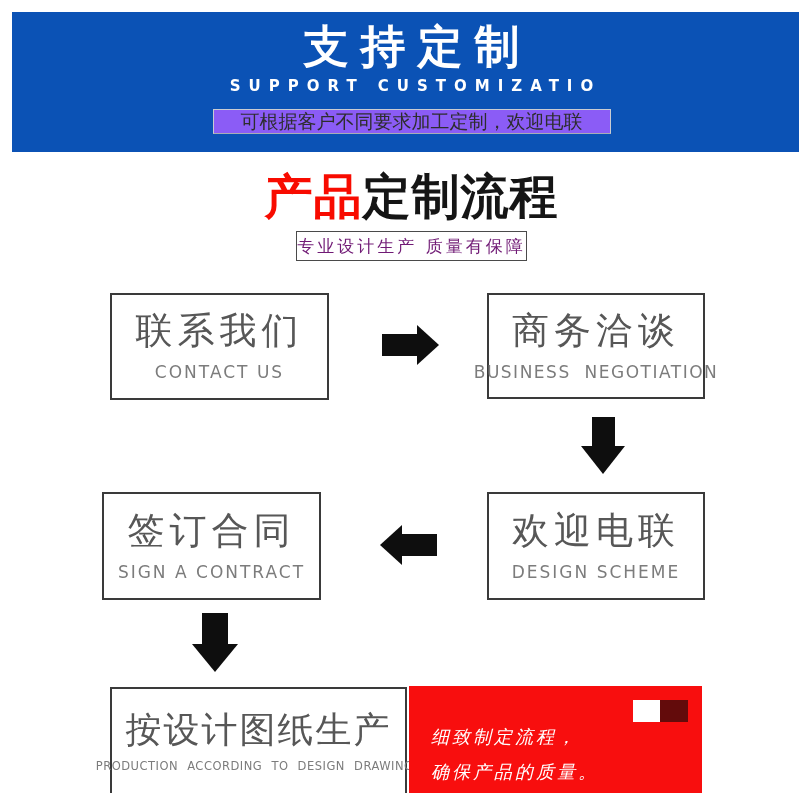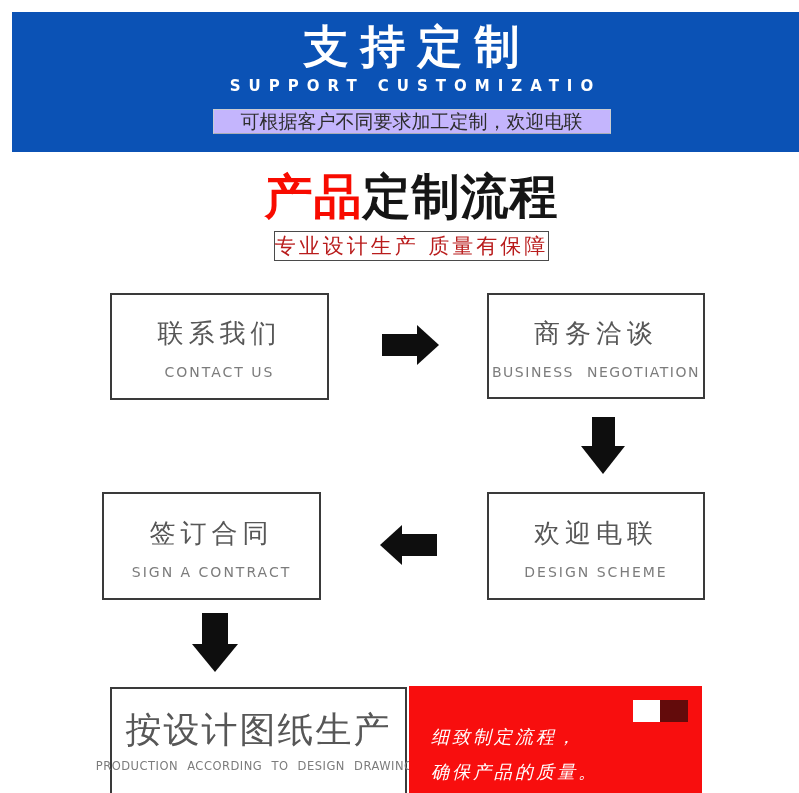--- a/index.html
+++ b/index.html
@@ -20,53 +20,53 @@
     letter-spacing: 12px; text-indent: 12px; line-height: 50px;
   }
   .banner-subtitle {
     position: absolute; top: 65px; left: 0; width: 100%;
     text-align: center; color: #fff; font-size: 15px; font-weight: bold;
     letter-spacing: 8px; text-indent: 8px;
   }
   .banner-tagline {
     position: absolute; top: 97px; left: 50%; transform: translateX(-50%);
     height: 25px; line-height: 23px; padding: 0 27px; white-space: nowrap;
-    background: #c4b5fd; color: #2d2d2d; font-size: 19px;
+    background: #8b5cf6; color: #2d2d2d; font-size: 19px;
     border: 1px solid #c9ccd2; border-bottom-color: #a9adb5;
   }
 
   
   .section-title {
     position: absolute; top: 158px; left: 0; width: 100%;
     text-align: center; font-size: 48px; font-weight: bold; line-height: 52px;
     letter-spacing: 1px; color: #151515;
   }
   .section-title .red { color: var(--title-red, #f80b00); }
   .section-subtitle-wrap {
     position: absolute; top: 219px; left: 0; width: 100%;
     display: flex; justify-content: center;
   }
   .section-subtitle {
     border: 1px solid #4a4a4a; padding: 1px 0;
-    font-size: 21px; line-height: 26px; letter-spacing: 3px; color: #b91c1c;
+    font-size: 17px; line-height: 26px; letter-spacing: 3px; color: #701a75;
     white-space: nowrap;
   }
 
   
   .flow-box {
     position: absolute; background: #fff;
     border: 2px solid var(--box-border, #3a3a3a);
     display: flex; flex-direction: column; align-items: center; justify-content: center;
   }
   .flow-box .zh {
-    color: var(--text-gray, #575757); font-size: 26px; letter-spacing: 5px;
+    color: var(--text-gray, #575757); font-size: 37px; letter-spacing: 5px;
     line-height: 40px; white-space: nowrap;
   }
   .flow-box .en {
-    color: var(--caption-gray, #7c7c7c); font-size: 14px; letter-spacing: 2px;
+    color: var(--caption-gray, #7c7c7c); font-size: 17px; letter-spacing: 2px;
     margin-top: 11px; white-space: nowrap;
   }
   .box1 { left: 98px;  top: 281px; width: 219px; height: 107px; }
   .box2 { left: 475px; top: 281px; width: 218px; height: 106px; }
   .box3 { left: 90px;  top: 480px; width: 219px; height: 108px; }
   .box4 { left: 475px; top: 480px; width: 218px; height: 108px; }
   .box5 { left: 98px;  top: 675px; width: 297px; height: 108px; }
   .box2 .en { letter-spacing: 1.5px; word-spacing: 7px; }
   .box5 .zh { font-size: 36px; letter-spacing: 2px; }
   .box5 .en { font-size: 11.5px; letter-spacing: 0.5px; word-spacing: 5px; margin-top: 9px; }

